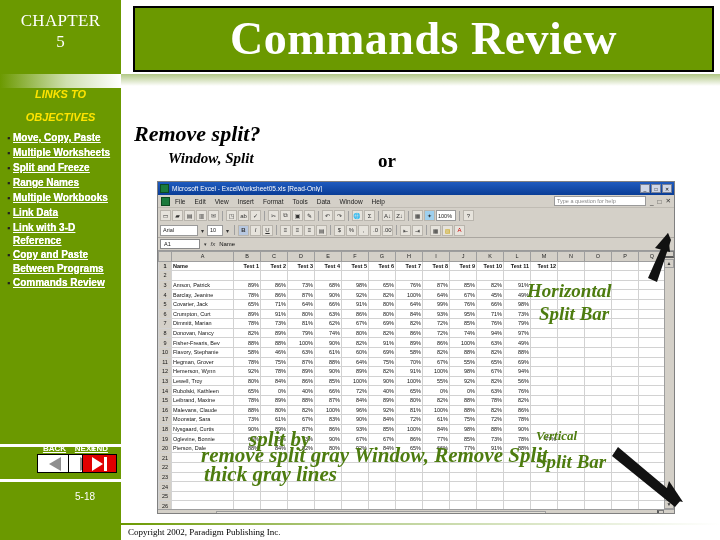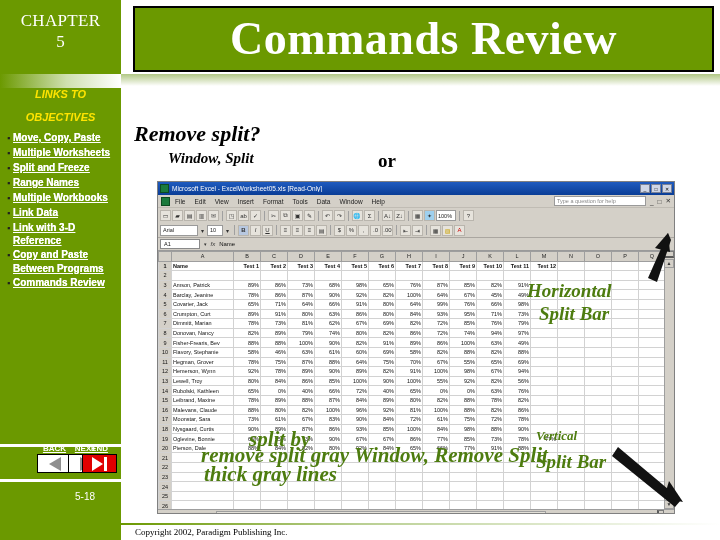--- a/index.html
+++ b/index.html
@@ -163,21 +163,21 @@
   #anno-remove  { left:201px; top:443px; font-size:21px; }
   #anno-thick   { left:204px; top:462px; font-size:21px; }
 
   svg.arrow { position:absolute; overflow:visible; pointer-events:none; }
 
   
   #footer-line { position:absolute; left:121px; top:523px; width:599px; height:2px;
     background:linear-gradient(to right,#6b9900 0%, #b9cf92 40%, #ffffff 100%); }
   #footer-green { position:absolute; left:0; top:523px; width:121px; height:17px;
     background:#6b9900; }
-  #copyright { position:absolute; left:135px; top:527px; color:#000000;
+  #copyright { position:absolute; left:128px; top:527px; color:#000000;
     font-family:"Liberation Serif", serif; font-size:9px; }
 </style>
 </head>
 <body>
 
 <div id="slide">
 
   <div id="sidebar">
     <div class="sb-fade" style="top:74px;"></div>
   </div>

